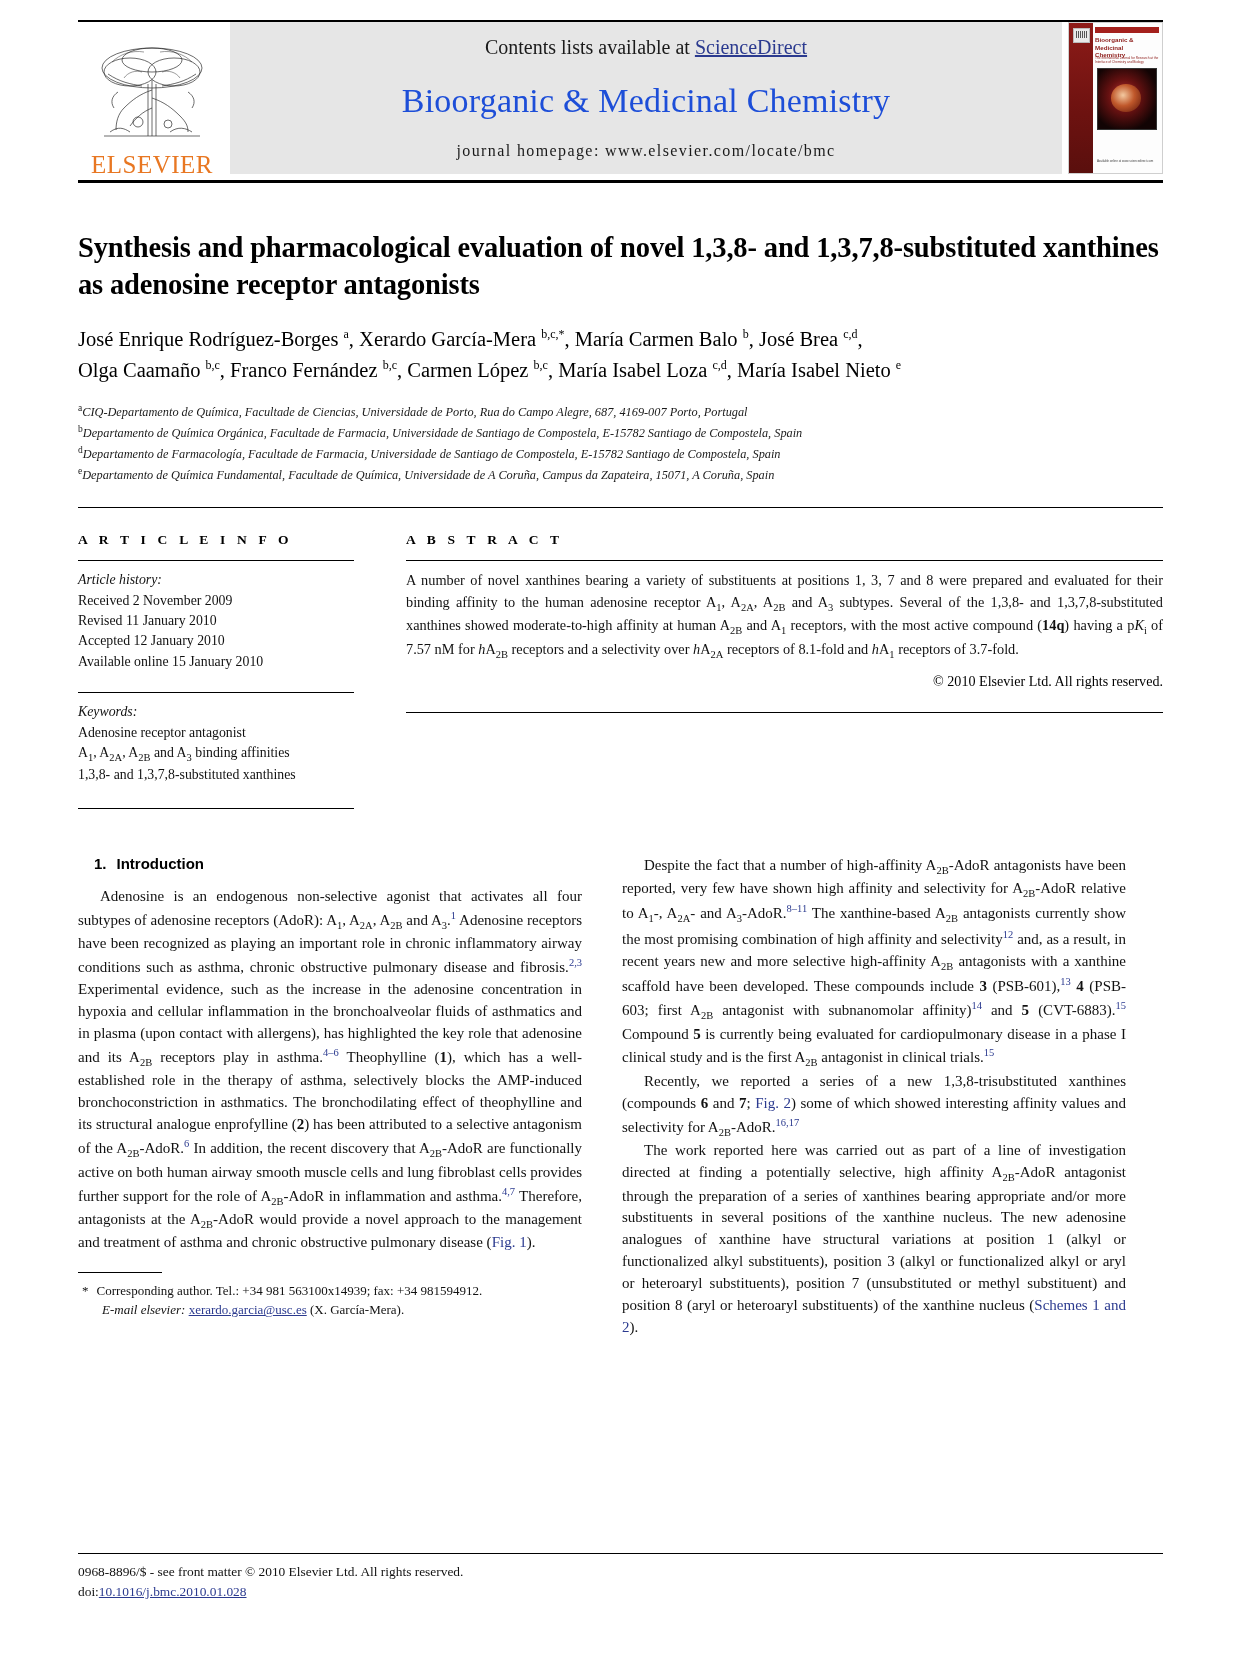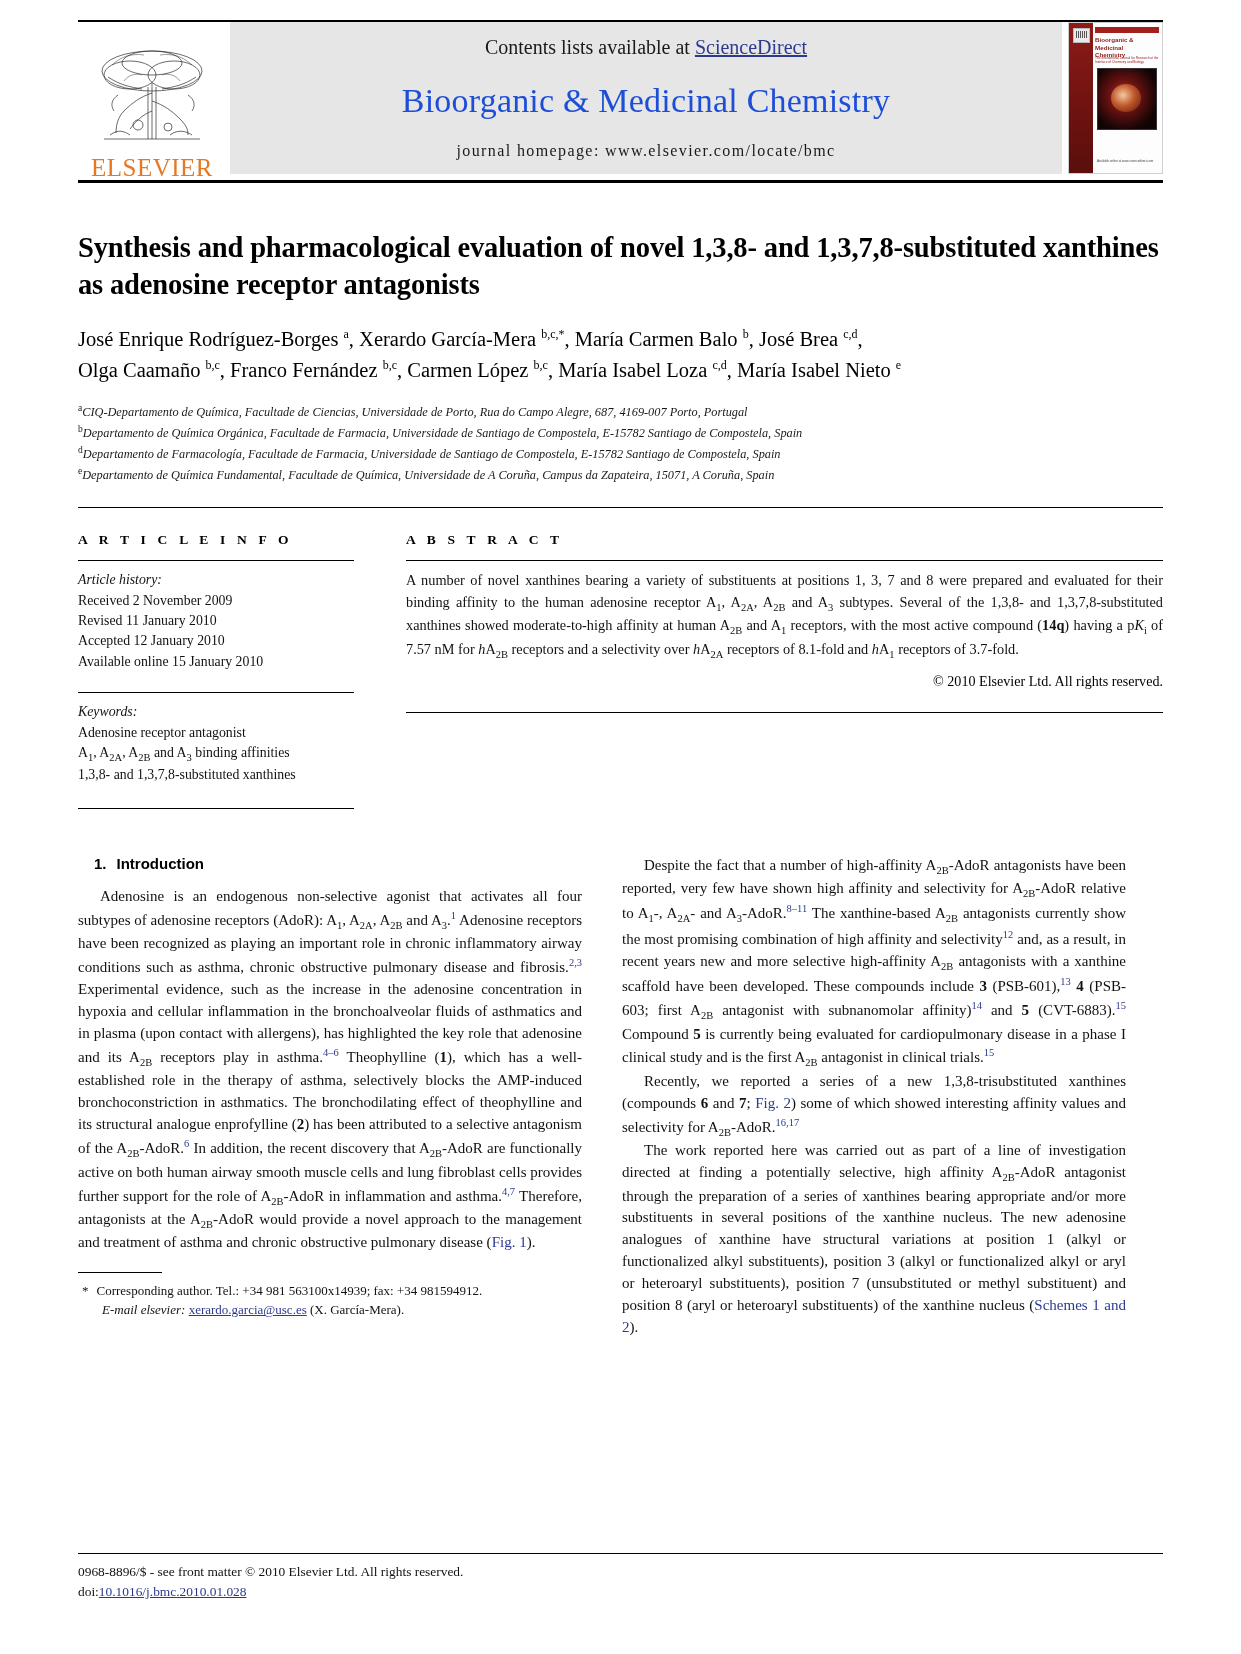--- a/index.html
+++ b/index.html
@@ -34,23 +34,23 @@
     display: flex;
     align-items: stretch;
     position: relative;
     height: 160px;
   }
   .elsevier-logo {
     width: 148px;
     flex: 0 0 148px;
     display: flex;
     flex-direction: column;
-    justify-content: flex-end;
+    justify-content: flex-start;
     align-items: center;
-    padding-top: 6px;
+    padding-top: 16px;
   }
   .tree-svg { display:block; }
   .elsevier-word {
     font-family: "Liberation Serif", serif;
     font-size: 25px;
     font-weight: 400;
     letter-spacing: .5px;
     color: #E87722;
     margin-top: 2px;
     line-height: 1;

